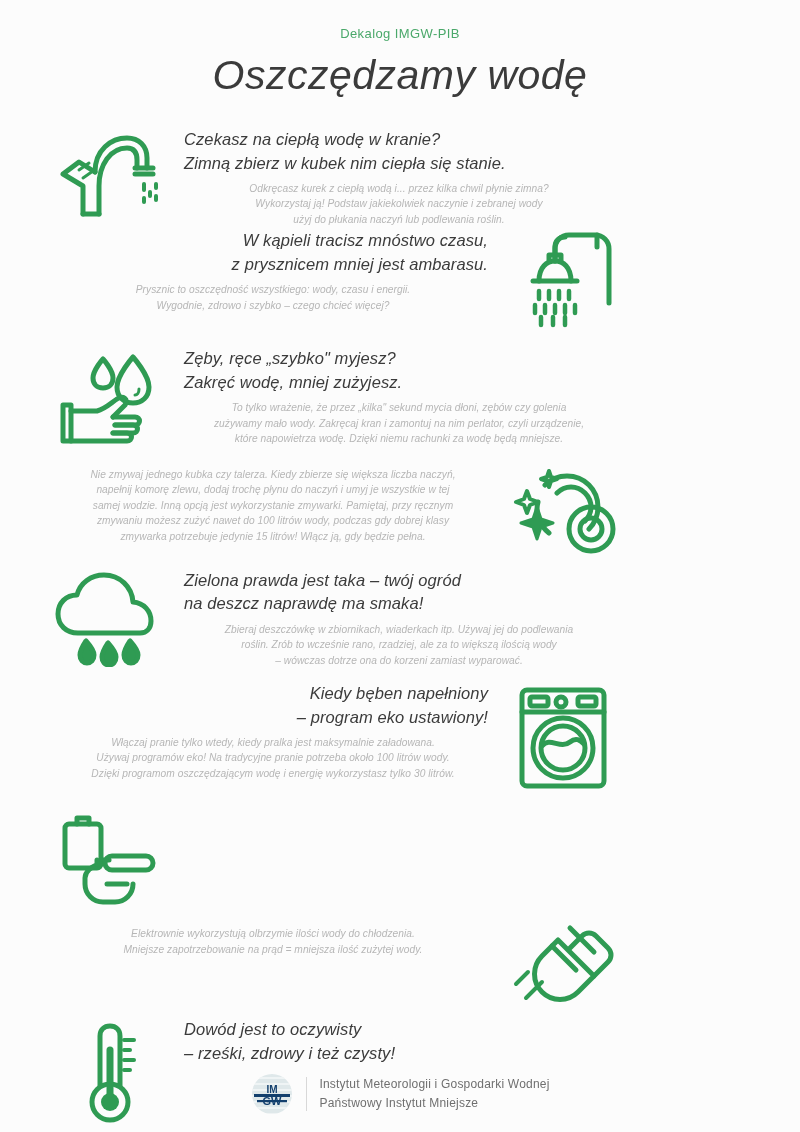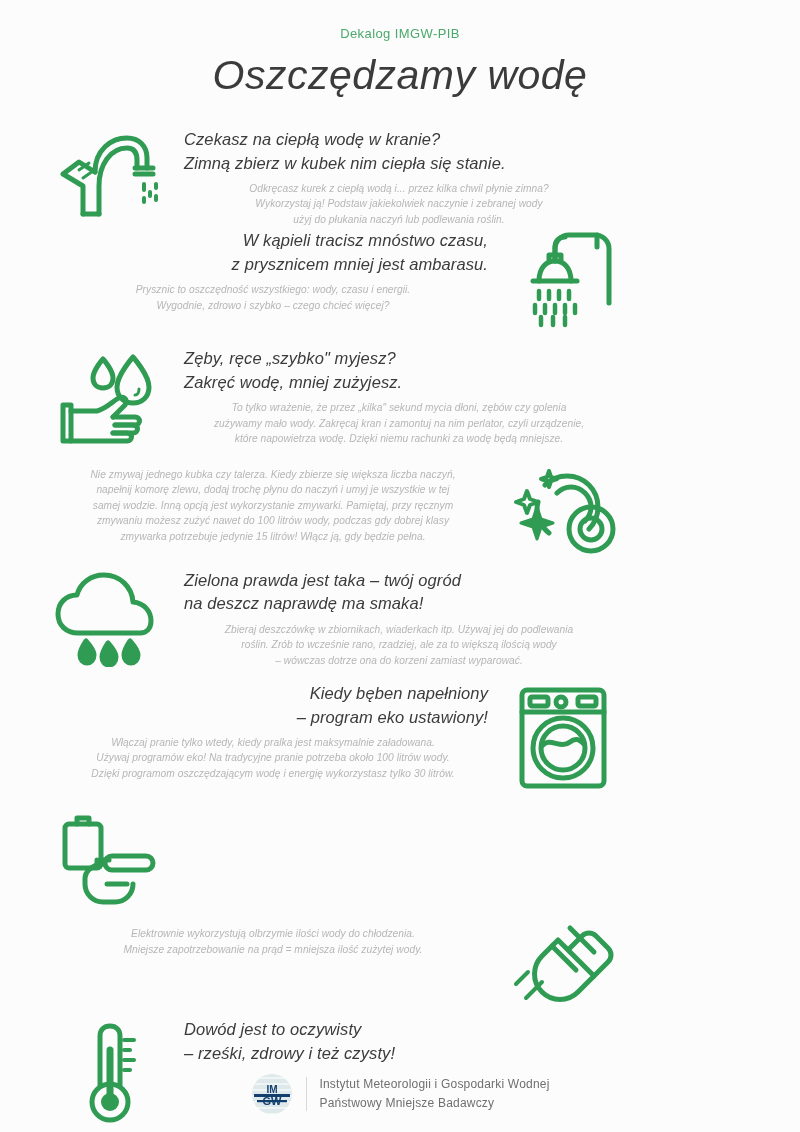--- a/index.html
+++ b/index.html
@@ -311,17 +311,17 @@
           <path d="M4 22 h36 v3 H4 Z" fill="#123f6d"></path>
           <path d="M7 28 h30 v2.2 H7 Z" fill="#123f6d"></path>
         </g>
         <text x="22" y="21" text-anchor="middle" font-family="'Liberation Sans',sans-serif" font-size="10" font-weight="bold" fill="#123f6d">IM</text>
         <text x="22" y="33" text-anchor="middle" font-family="'Liberation Sans',sans-serif" font-size="11" font-weight="bold" fill="#123f6d">GW</text>
       </svg>
     </div>
     <div class="logo-divider"></div>
     <div class="logo-text">
       <div>Instytut Meteorologii i Gospodarki Wodnej</div>
-      <div>Państwowy Mniejsze Badawczy</div>
+      <div>Państwowy Instytut Mniejsze</div>
     </div>
   </div>
 
 </div>
 
 </body></html>

